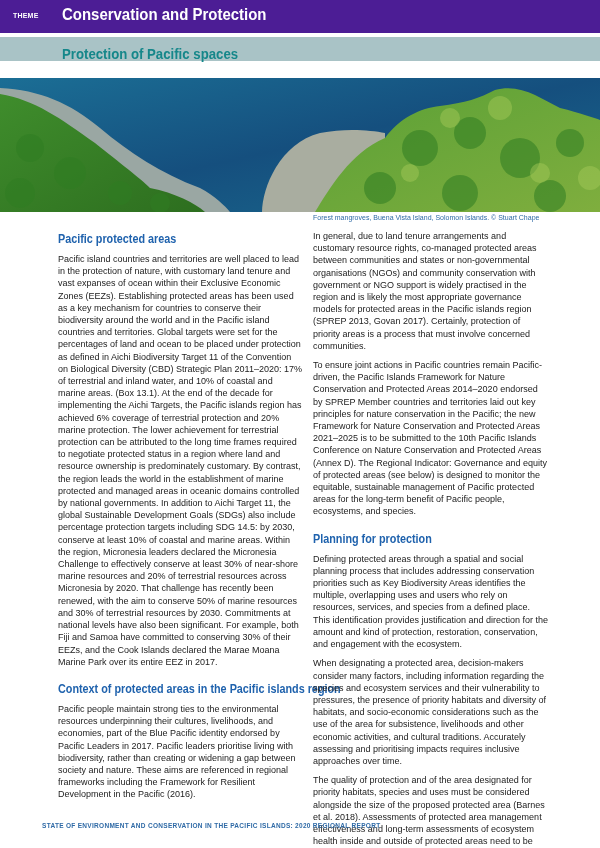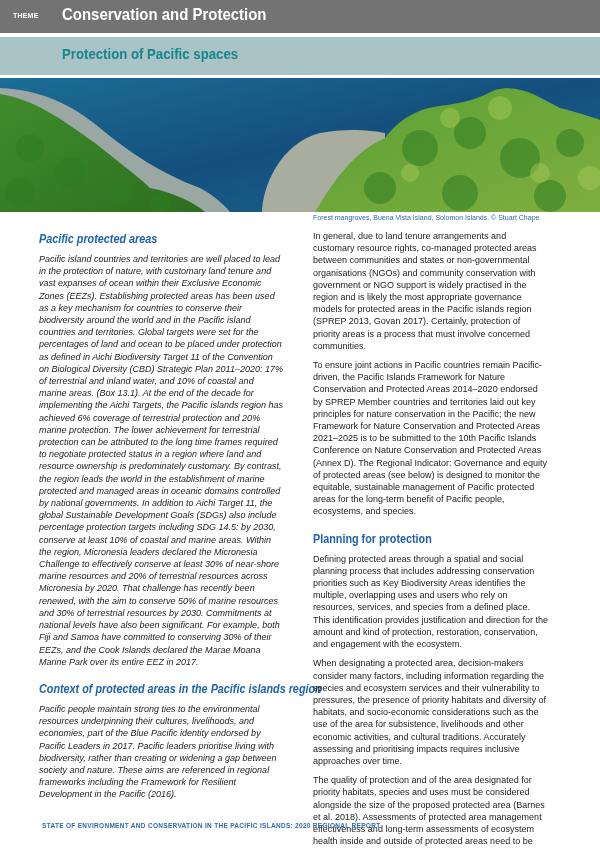--- a/index.html
+++ b/index.html
@@ -1,26 +1,26 @@
 <!DOCTYPE html>
 <html><head>
 <meta charset="utf-8">
 <style>
   html, body { margin: 0; padding: 0; }
   body { width: 600px; height: 848px; background: #ffffff; position: relative; overflow: hidden; font-family: "Liberation Sans", sans-serif; }
-  .theme-bar { position: absolute; left: 0; top: 0; width: 600px; height: 33px; background: #737373; }
+  .theme-bar { position: absolute; left: 0; top: 0; width: 600px; height: 33px; background: #4c1d95; }
   .theme-label { position: absolute; left: 13px; top: 12px; font-size: 7px; font-weight: bold; color: #ffffff; letter-spacing: 0.2px; font-family: "Liberation Sans", sans-serif; }
   .theme-title { position: absolute; left: 62px; top: 5px; font-size: 17px; font-weight: bold; color: #ffffff; transform: scaleX(0.88); transform-origin: left center; white-space: nowrap; }
-  .sub-bar { position: absolute; left: 0; top: 37px; width: 600px; height: 38px; background: #a9c3c6; }
+  .sub-bar { position: absolute; left: 0; top: 37px; width: 600px; height: 24px; background: #a9c3c6; }
   .sub-title { position: absolute; left: 62px; top: 8px; font-size: 15px; font-weight: bold; color: #15878a; transform: scaleX(0.88); transform-origin: left center; white-space: nowrap; }
   .hero { position: absolute; left: 0; top: 78px; width: 600px; height: 134px; overflow: hidden; background: #1a5f86; }
   .hero svg { display: block; }
   .caption { position: absolute; left: 313px; top: 214px; font-size: 7px; color: #2f6aa6; white-space: nowrap; }
   .col { position: absolute; font-size: 9px; line-height: 12.2px; color: #222222; }
-  .col-left { left: 39px; top: 232px; width: 260px; font-style: italic; }
+  .col-left { left: 58px; top: 232px; width: 260px; }
   .col-right { left: 313px; top: 230px; width: 252px; }
   .col h2 { font-size: 12px; font-weight: bold; color: #1f62ad; margin: 0 0 6px 0; transform: scaleX(0.9); transform-origin: left center; white-space: nowrap; line-height: 15px; }
   .col p { margin: 0 16px 7px 0; }
   .col h2.spaced { margin-top: 14px; }
   .footer { position: absolute; left: 42px; top: 822px; font-size: 6.5px; font-weight: bold; color: #2f6aa6; letter-spacing: 0.3px; white-space: nowrap; }
 </style>
 </head>
 <body>
 
 <div class="theme-bar">

